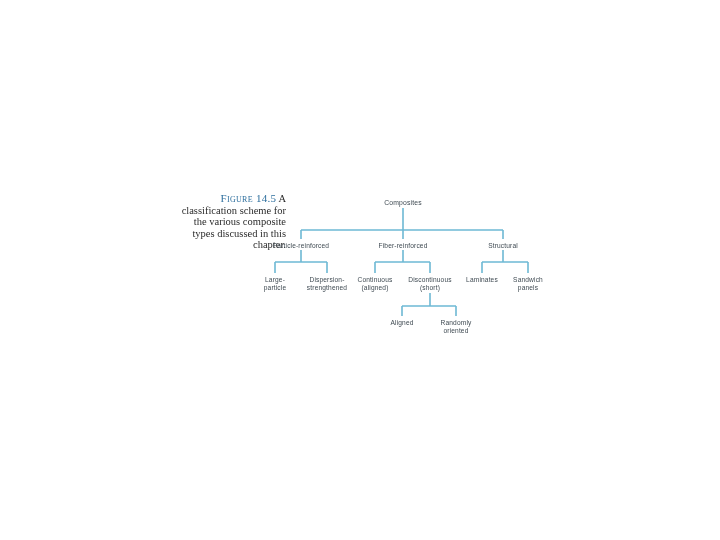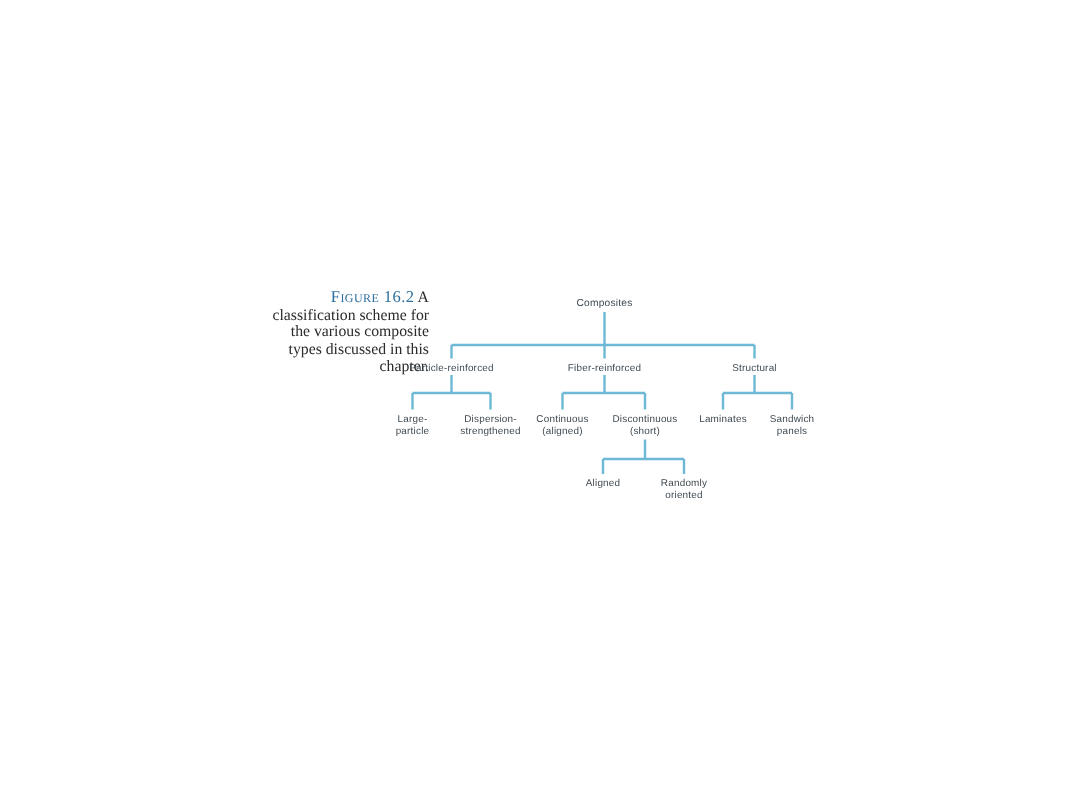--- a/index.html
+++ b/index.html
@@ -61,21 +61,21 @@
     transform: translateX(-50%);
   }
   .node.lvl0 { font-size: 6.8px; }
 </style>
 </head>
 <body>
 
 <div id="slide">
 
   <div id="caption">
-    <span class="fig-label">Figure 16.2</span>
+    <span class="fig-label">Figure 14.5</span>
     <span>A classification scheme for the various composite types discussed in this chapter.</span>
   </div>
 
   <svg id="diagram" viewBox="0 0 720 540" xmlns="http://www.w3.org/2000/svg">
     <g fill="none" stroke="#6db8d4" stroke-width="1.6" stroke-linecap="butt">
 
       <line x1="403" y1="208" x2="403" y2="230"></line>
 
       <line x1="301" y1="230" x2="503" y2="230"></line>
 

